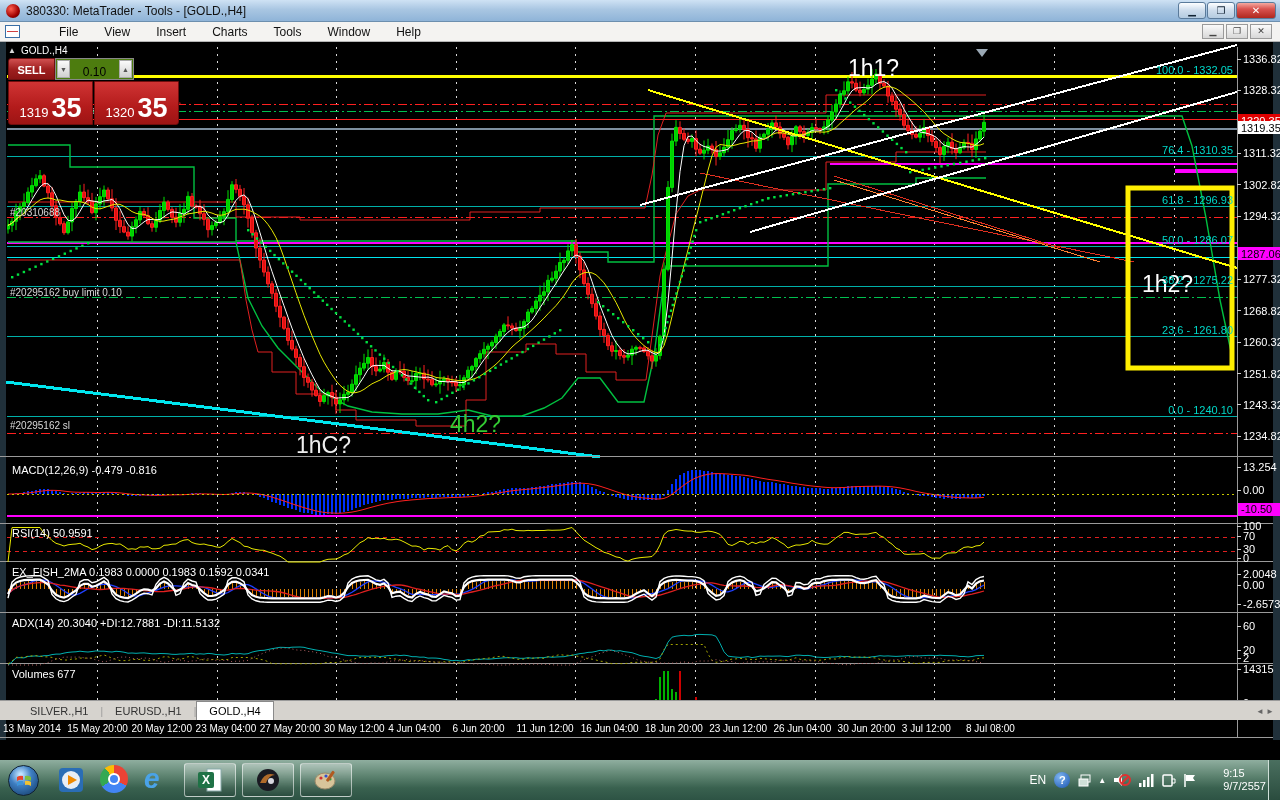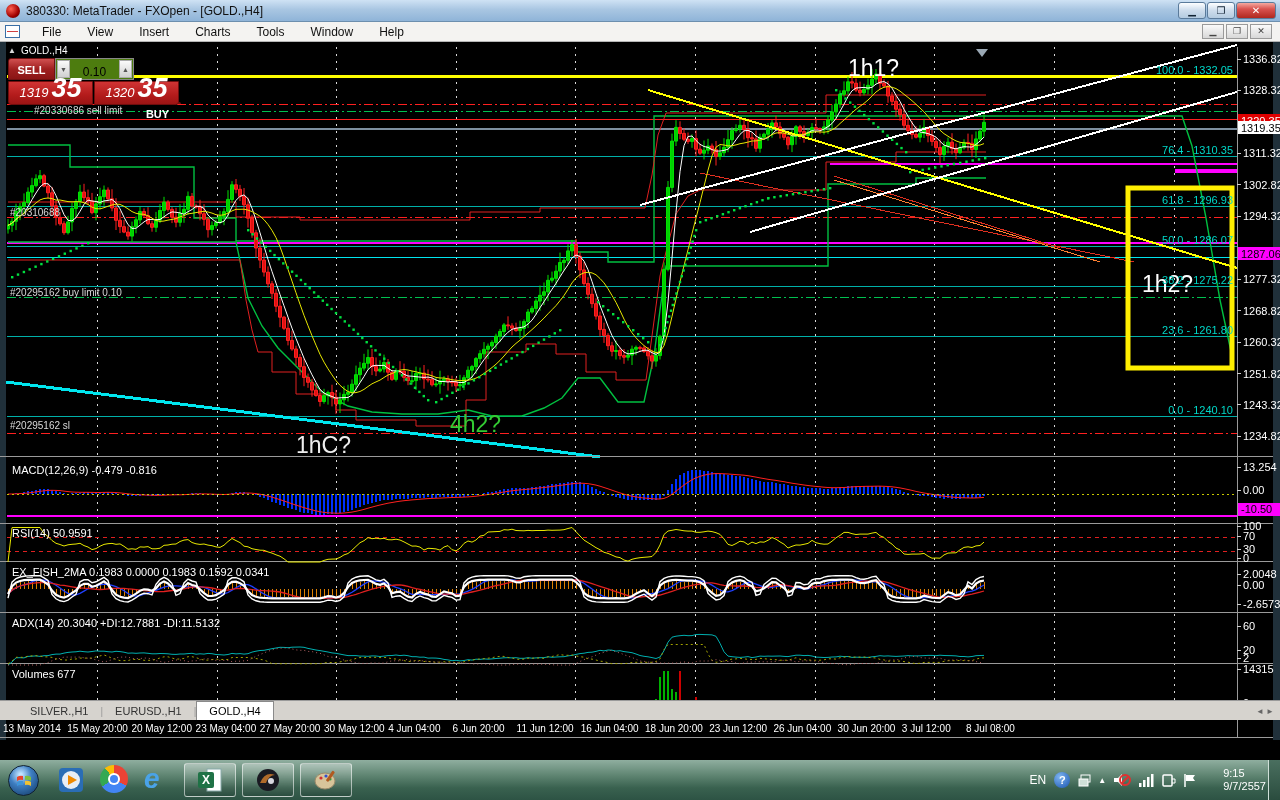--- a/index.html
+++ b/index.html
@@ -10,21 +10,21 @@
     border-bottom:1px solid #6d8fae; display:flex; align-items:center; }
   .title-icon { width:14px; height:14px; margin:0 6px 0 6px; border-radius:50%;
     background:radial-gradient(circle at 35% 35%, #ff6050, #a00000 60%, #400000); }
   .title-text { font-size:12px; color:#111; }
   .win-controls { position:absolute; right:4px; top:2px; display:flex; }
   .win-btn { width:28px; height:17px; margin-left:1px; border:1px solid #5a7a9a;
     border-radius:3px; background:linear-gradient(#fdfeff,#cddcec 50%,#b4cbe0);
     font-size:10px; color:#123; text-align:center; line-height:15px; }
   .win-btn.close { background:linear-gradient(#f4a9a0,#d9534f 40%,#b0281f); color:#fff; width:40px; }
   .menubar { position:absolute; left:0; top:22px; width:1280px; height:20px;
-    background:#f4f3f1; border-bottom:1px solid #b5b5b5; display:flex; align-items:center; }
+    background:#f4f3f1; border-bottom:1px solid #b5b5b5; display:flex; align-items:center;gap:17px; }
   .menu-chart-icon { width:15px; height:13px; margin:0 9px 0 5px; background:#fff;
     border:1px solid #3a6ea5; position:relative; }
   .menu-chart-icon::after{ content:""; position:absolute; left:1px; top:5px; width:11px; height:1px; background:#d04040;}
   .menu-item { font-size:12px; color:#111; padding:2px 13px; }
   .child-controls { position:absolute; right:8px; top:24px; display:flex; }
   .child-btn { width:22px; height:15px; margin-left:2px; border:1px solid #9a9a9a;
     background:linear-gradient(#fafafa,#d8d8d8); color:#444; font-size:9px;
     text-align:center; line-height:13px; }
   #chart-svg { position:absolute; left:0; top:42px; }
   .chart-header { position:absolute; left:8px; top:45px; color:#fff; font-size:10px;
@@ -34,21 +34,21 @@
   .tw-row1 { display:flex; height:22px; }
   .tw-sell,.tw-buy { width:47px; background:linear-gradient(#d05050,#a02020 50%,#8a1515);
     color:#fff; font-size:11px; font-weight:bold; text-align:center; line-height:22px;
     border:1px solid #701010; }
   .tw-sell { border-radius:3px 0 0 0; }
   .tw-buy { border-radius:0 3px 0 0;margin-top:44px; }
   .tw-spin { flex:1; background:#4d7c0f; border:1px solid #888; display:flex; align-items:flex-end; }
   .tw-arrow { width:13px; height:18px; margin:1px; background:linear-gradient(#fafafa,#d0d0d0);
     border:1px solid #aaa; color:#555; font-size:7px; text-align:center; line-height:18px; }
   .tw-vol { flex:1; text-align:center; font-size:12px; color:#000; }
-  .tw-row2 { display:flex; height:24px; margin-top:1px;font-style:italic; }
+  .tw-row2 { display:flex; height:44px; margin-top:1px; }
   .tw-price { width:85px; background:linear-gradient(#d03434,#b31b1b 60%,#9d1414);
     border:1px solid #700d0d; color:#fff; display:flex; align-items:flex-end;
     justify-content:center; padding-bottom:2px; }
   .tw-price:first-child { margin-right:1px; border-radius:0 0 0 3px;}
   .tw-price:last-child { border-radius:0 0 3px 0;text-align:right;}
   .tw-small { font-size:13px; margin-right:3px; margin-bottom:2px; }
   .tw-big { font-size:27px; font-weight:bold; line-height:27px; }
   .tabsbar { position:absolute; left:0; top:700px; width:1280px; height:20px;
     background:#d6d3ce; border-top:1px solid #9a9a9a; display:flex; align-items:flex-end; }
   .tab { font-size:11px; color:#333; padding:2px 12px 3px 12px; }
@@ -75,21 +75,21 @@
   .clock { text-align:left; font-size:11px; line-height:13px; margin-left:19px; }
   .show-desktop { position:absolute; right:0; top:760px; width:12px; height:40px;
     background:linear-gradient(#4a6f5f,#2a4c3e); border-left:1px solid #cfe0d8; }
   text { font-family:"Liberation Sans", sans-serif; }
 </style>
 </head>
 <body>
 
 <div class="titlebar">
   <div class="title-icon"></div>
-  <div class="title-text">380330: MetaTrader - FXOpen - [GOLD.,H4]</div>
+  <div class="title-text">380330: MetaTrader - Tools - [GOLD.,H4]</div>
   <div class="win-controls">
     <div class="win-btn">▁</div>
     <div class="win-btn">❐</div>
     <div class="win-btn close">✕</div>
   </div>
 </div>
 <div class="menubar">
   <div class="menu-chart-icon"></div>
   <div id="menu-items" style="display:flex">
       <div class="menu-item">File</div>

